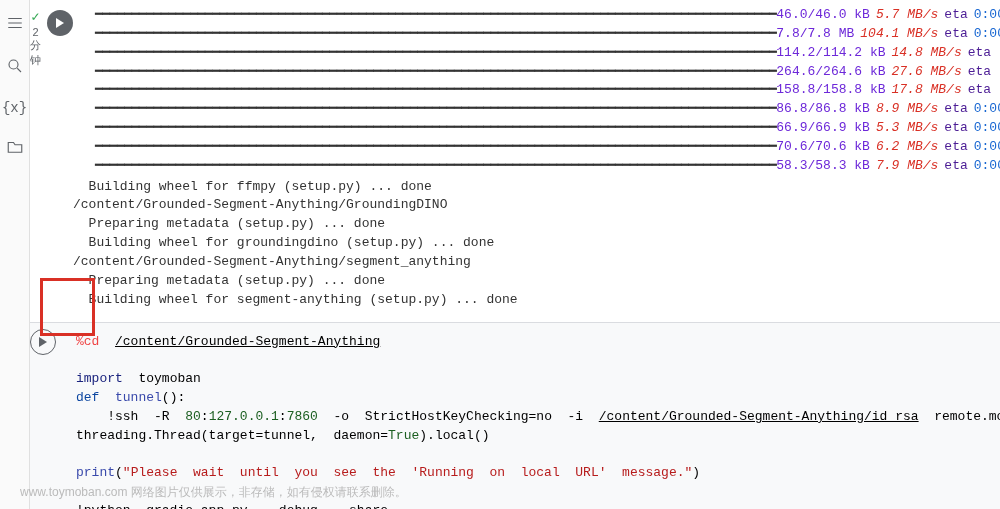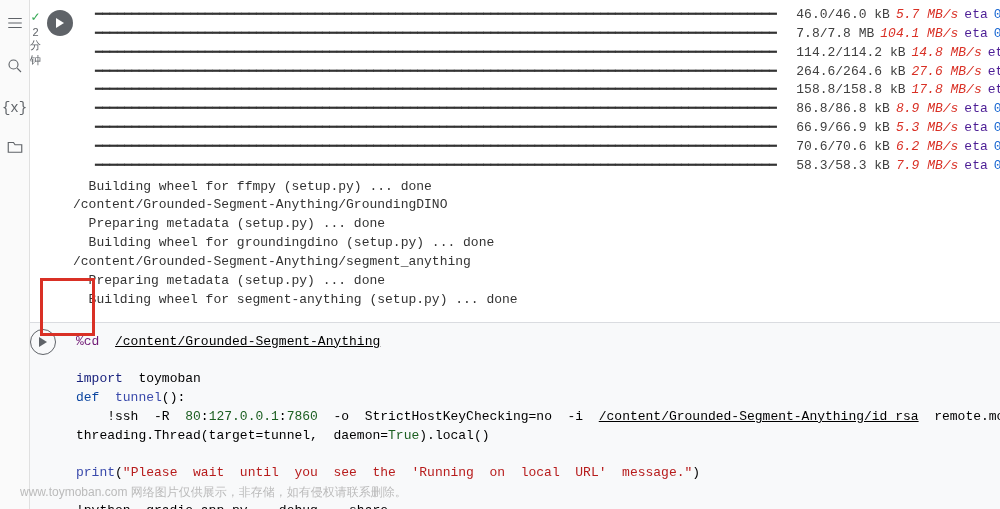--- a/index.html
+++ b/index.html
@@ -13,29 +13,29 @@
   .gutter { width: 60px; display: flex; flex-direction: column; align-items: center; padding-top: 10px; font-size: 11px; color: #5f6368; position: relative; }
   .status-check { color: #34a853; font-size: 12px; margin-bottom: 2px; }
   .run-btn { width: 26px; height: 26px; border-radius: 50%; background: #5f6368; display: flex; align-items: center; justify-content: center; cursor: pointer; margin-bottom: 4px; }
   .run-btn svg { width: 10px; height: 10px; fill: #fff; }
   .run-btn.outline { background: transparent; border: 1px solid #5f6368; }
   .run-btn.outline svg { fill: #5f6368; }
   .cell-body { flex: 1; padding: 6px 10px 6px 0; }
   pre { font-family: "Courier New", Consolas, monospace; font-size: 13px; line-height: 1.45; white-space: pre; overflow: hidden; }
   .dl-line { display: flex; }
   .bar { color: #333; letter-spacing: -0.5px; }
-  .size { color: #404040; margin-left: 20px; }
+  .size { color: #6d28d9; margin-left: 0; }
   .speed { color: #d93025; margin-left: 6px; font-style: italic; }
   .eta-lbl { color: #4c1d95; margin-left: 6px; }
   .eta { color: #1967d2; margin-left: 6px; }
   .build-text { color: #333; margin-top: 2px; }
   .code-cell { border: 1px solid #dadce0; border-left: none; border-right: none; background: #f8f9fa; margin-top: 6px; }
   .code-cell .cell-body { padding: 10px 10px 10px 20px; }
   .highlight-box { position: absolute; border: 3px solid #d93025; width: 55px; height: 58px; top: 278px; left: 40px; pointer-events: none; }
-  .kw-magic { color: #701a75; }
+  .kw-magic { color: #ef4444; }
   .kw { color: #1a237e; }
   .kw-def { color: #0d47a1; font-weight: 500; }
   .fn { color: #3949ab; text-align: right; }
   .num { color: #1b5e20; }
   .str { color: #b71c1c; }
   .bool { color: #1b5e20; }
   .underline { text-decoration: underline; text-align: right; }
   .watermark { position: absolute; bottom: 8px; left: 20px; font-size: 12px; color: #bbb; }
 </style>
 </head>

